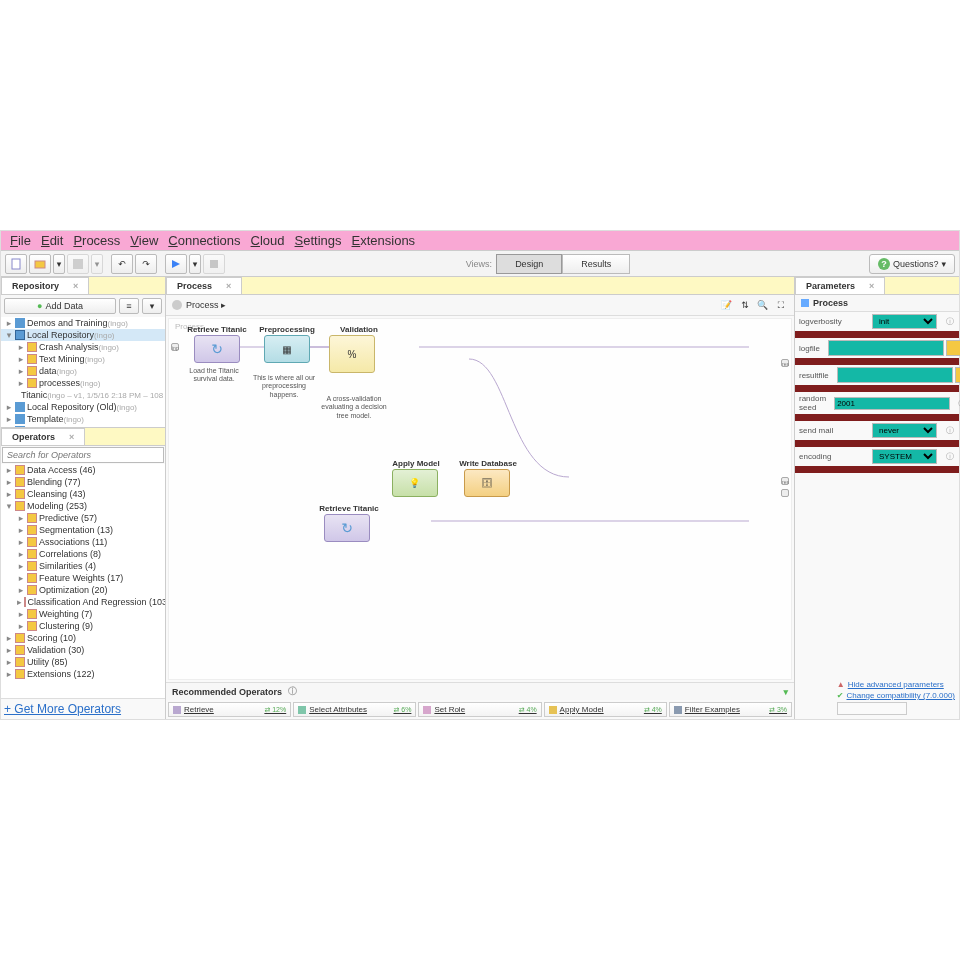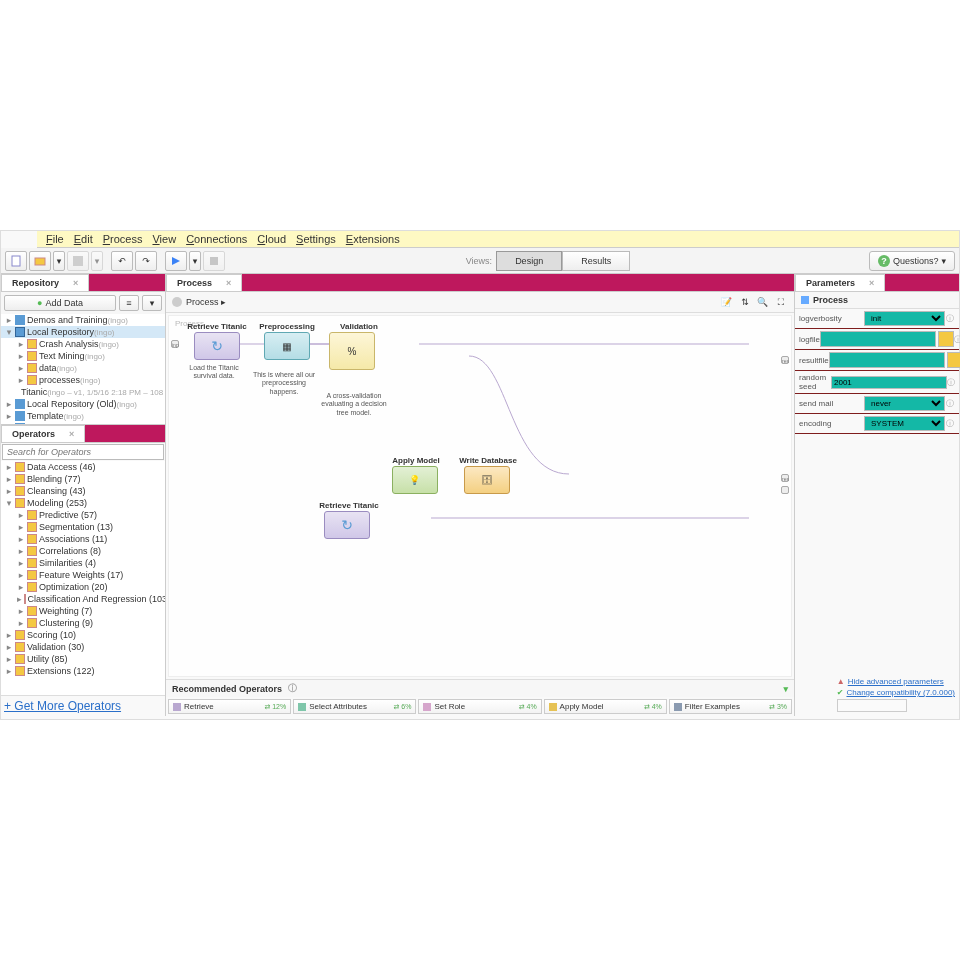--- a/index.html
+++ b/index.html
@@ -1,42 +1,42 @@
 <!DOCTYPE html>
 <html><head>
 <meta charset="utf-8">
 <style>
 * { box-sizing: border-box; margin: 0; padding: 0; font-family: Arial, sans-serif; }
 body { background: #fff; font-size: 9px; color: #333; }
 .app { width: 960px; height: 960px; position: relative; background: #fff; }
 .content { position: absolute; top: 230px; left: 0; right: 0; height: 490px; background: #f9f9f9; border: 1px solid #ddd; }
 
 
-.menubar { display: flex; background: #fef9c3; border-bottom: 1px solid #ccc; padding: 1px 4px; font-size: 11px; margin-left: 36px; }
+.menubar { display: flex; background: #f9a8d4; border-bottom: 1px solid #ccc; padding: 1px 4px; font-size: 13px; }
 .menubar span { padding: 1px 5px; cursor: pointer; }
 .menubar span:first-letter { text-decoration: underline; }
 
 
 .toolbar { display: flex; align-items: center; background: #f4f4f4; border-bottom: 1px solid #ccc; padding: 3px 4px; height: 26px; }
 .tbtn { width: 22px; height: 20px; border: 1px solid #bbb; background: linear-gradient(#fff,#eee); margin-right: 2px; border-radius: 2px; display: flex; align-items: center; justify-content: center; cursor: pointer; }
 .tbtn.drop { width: 12px; }
 .tbtn.disabled { opacity: 0.5; }
 .views-label { margin-left: auto; color: #888; font-size: 9px; margin-right: 4px; }
 .segbtn { display: inline-block; padding: 4px 18px; border: 1px solid #bbb; background: linear-gradient(#fff,#eee); font-size: 9px; cursor: pointer; }
 .segbtn.active { background: #ddd; border-color: #999; }
 .questions { margin-left: auto; border: 1px solid #bbb; border-radius: 3px; padding: 3px 8px; background: linear-gradient(#fff,#eee); display: flex; align-items: center; gap: 3px; }
 .qicon { width: 12px; height: 12px; border-radius: 50%; background: #6b6; color: #fff; text-align: center; line-height: 12px; font-weight: bold; }
 
 
 .main { display: flex; height: calc(100% - 46px); }
 .left { width: 165px; display: flex; flex-direction: column; border-right: 1px solid #ccc; }
 .center { flex: 1; display: flex; flex-direction: column; }
 .right { width: 165px; border-left: 1px solid #ccc; background: #f9f9f9; }
 
-.panel-tab { display: flex; align-items: center; background: #be185d; border-bottom: 1px solid #ccc; }
+.panel-tab { display: flex; align-items: center; background: #fef9c3; border-bottom: 1px solid #ccc; }
 .panel-tab .tab { background: #fff; padding: 3px 10px; border: 1px solid #ccc; border-bottom: none; font-size: 9px; font-weight: bold; position: relative; }
 .panel-tab .close { color: #aaa; margin-left: 14px; cursor: pointer; }
 
 
 .repo-top { display: flex; padding: 3px; gap: 3px; background: #f7f7f7; }
 .adddata { flex: 1; border: 1px solid #bbb; background: linear-gradient(#fff,#eee); border-radius: 2px; padding: 2px; text-align: center; cursor: pointer; }
 .adddata::before { content: "●"; color: #5b5; margin-right: 3px; }
 .smallbtn { width: 20px; border: 1px solid #bbb; background: linear-gradient(#fff,#eee); border-radius: 2px; display: flex; align-items: center; justify-content: center; }
 
 .tree { overflow: auto; background: #fff; font-size: 9px; flex: 1; }
@@ -76,29 +76,29 @@
 .op-box.gold { background: linear-gradient(#fce8c2,#f4d082); border-color: #c89a4a; }
 .op-note { position: absolute; font-size: 7px; text-align: center; color: #555; line-height: 1.2; }
 .annotation { position: absolute; background: rgba(245,200,190,0.35); border: 1px dashed rgba(200,120,100,0.4); }
 .ann-title { position: absolute; top: 4px; width: 100%; text-align: center; font-size: 8px; color: #666; }
 .port { position: absolute; width: 8px; height: 8px; background: #eee; border: 1px solid #aaa; border-radius: 2px; font-size: 5px; text-align: center; line-height: 8px; color: #777; }
 
 
 .rec { border-top: 1px solid #ddd; }
 .rec-head { padding: 2px 6px; font-weight: bold; font-size: 9px; background: #f7f7f7; display: flex; align-items: center; }
 .rec-head .chev { margin-left: auto; color: #5b5; }
-.rec-items { display: flex; padding: 2px; gap: 2px; }
+.rec-items { display: flex; padding: 2px; gap: 2px; text-decoration: underline; }
 .rec-item { flex: 1; border: 1px solid #ccc; background: linear-gradient(#fff,#f3f3f3); padding: 2px 4px; display: flex; align-items: center; font-size: 8px; cursor: pointer; }
 .rec-item .ri { width: 8px; height: 8px; margin-right: 3px; }
 .rec-item .pct { margin-left: auto; color: #5a5; font-size: 7px; }
 
 
 .params-head { padding: 3px 6px; font-size: 9px; font-weight: bold; background: #f7f7f7; border-bottom: 1px solid #ddd; display: flex; align-items: center; gap: 4px; }
 .params-head .picon { width: 8px; height: 8px; background: #6af; }
-.param-row { display: flex; align-items: center; padding: 2px 4px; border-bottom: 1px solid #7f1d1d; font-size: 8px; }
+.param-row { display: flex; align-items: center; padding: 2px 4px; border-bottom: 7px solid #7f1d1d; font-size: 8px; gap: 8px; }
 .param-row .lbl { width: 65px; color: #555; }
 .param-row .ctl { flex: 1; display: flex; gap: 2px; }
 .param-row input, .param-row select { flex: 1; border: 1px solid #bbb; padding: 1px 2px; font-size: 8px; background: #14b8a6; }
 .param-row .fbtn { width: 16px; height: 16px; background: #f4c842; border: 1px solid #bbb; }
 .param-row .info { width: 10px; color: #aaa; text-align: center; }
 .params-footer { position: absolute; bottom: 2px; right: 4px; font-size: 8px; }
 .params-footer div { display: flex; align-items: center; gap: 3px; margin: 2px 0; }
 .params-footer a { color: #2a6fc9; text-decoration: underline; }
 .tiny-rect { width: 70px; height: 13px; border: 1px solid #ccc; background: #fafafa; margin-top: 4px; }
 

